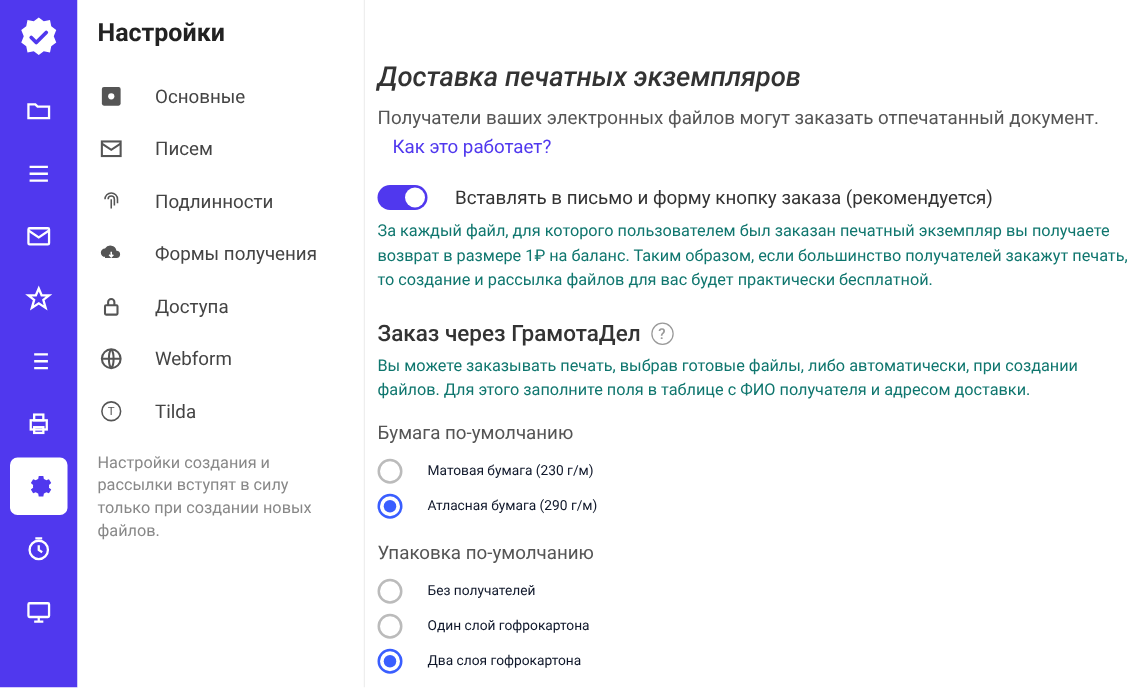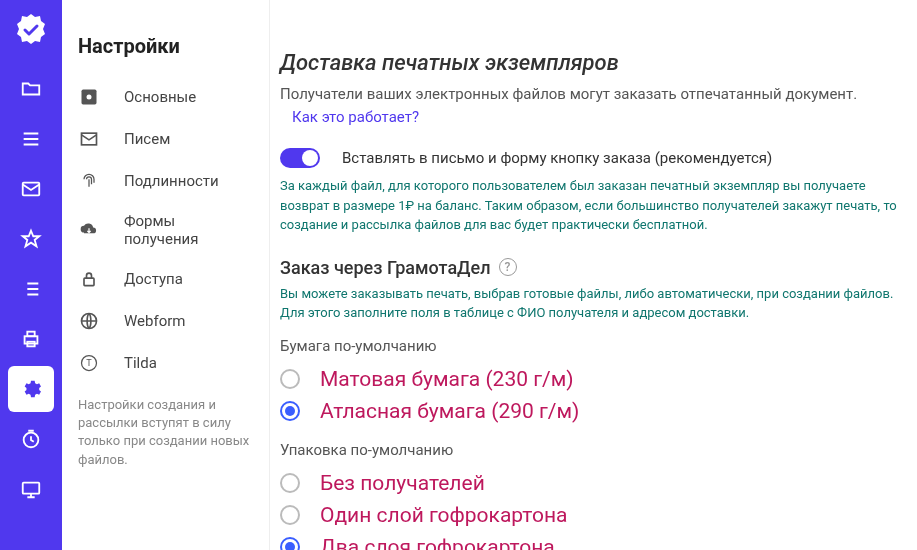--- a/index.html
+++ b/index.html
@@ -31,24 +31,24 @@
     display:flex; align-items:center; justify-content:center;
     border-radius: 6px;
     color: #fff;
     cursor: pointer;
   }
   .iconbar-item.active {
     background: #fff;
     color: #5038ee;
   }
   .sidebar {
-    width: 208px;
+    width: 230px;
     background: #fff;
     border-right: 1px solid #eee;
-    padding-top: 34px;
+    padding-top: 14px;
   }
   .sidebar h1 {
     font-size: 20px;
     font-weight: 700;
     color: #222;
     padding: 0 16px 18px;
   }
   .sb-item {
     display:flex; align-items:center;
     gap: 24px;
@@ -132,21 +132,21 @@
   }
   .radio {
     width:20px; height:20px; border:2px solid #bbb; border-radius:50%;
     display:flex; align-items:center; justify-content:center;
     flex-shrink:0;
   }
   .radio.checked { border-color: #3a5eff; }
   .radio.checked::after {
     content:""; width:10px; height:10px; border-radius:50%; background:#3a5eff;
   }
-  .radio-row span { font-size: 21px; color:#be185d; }
+  .radio-row span { font-size: 11px; color:#0f172a; }
   svg { display:block; }
 </style>
 </head>
 <body>
 
 <div class="iconbar">
   <div class="logo">
     <svg width="36" height="36" viewBox="0 0 36 36">
         <path fill="#fff" d="M18 2l4 3 5-1 1 5 4 3-2 5 2 5-4 3-1 5-5-1-4 3-4-3-5 1-1-5-4-3 2-5-2-5 4-3 1-5 5 1z"></path>
         <path stroke="#5038ee" stroke-width="3" fill="none" stroke-linecap="round" stroke-linejoin="round" d="M12 18l4 4 8-8"></path>

